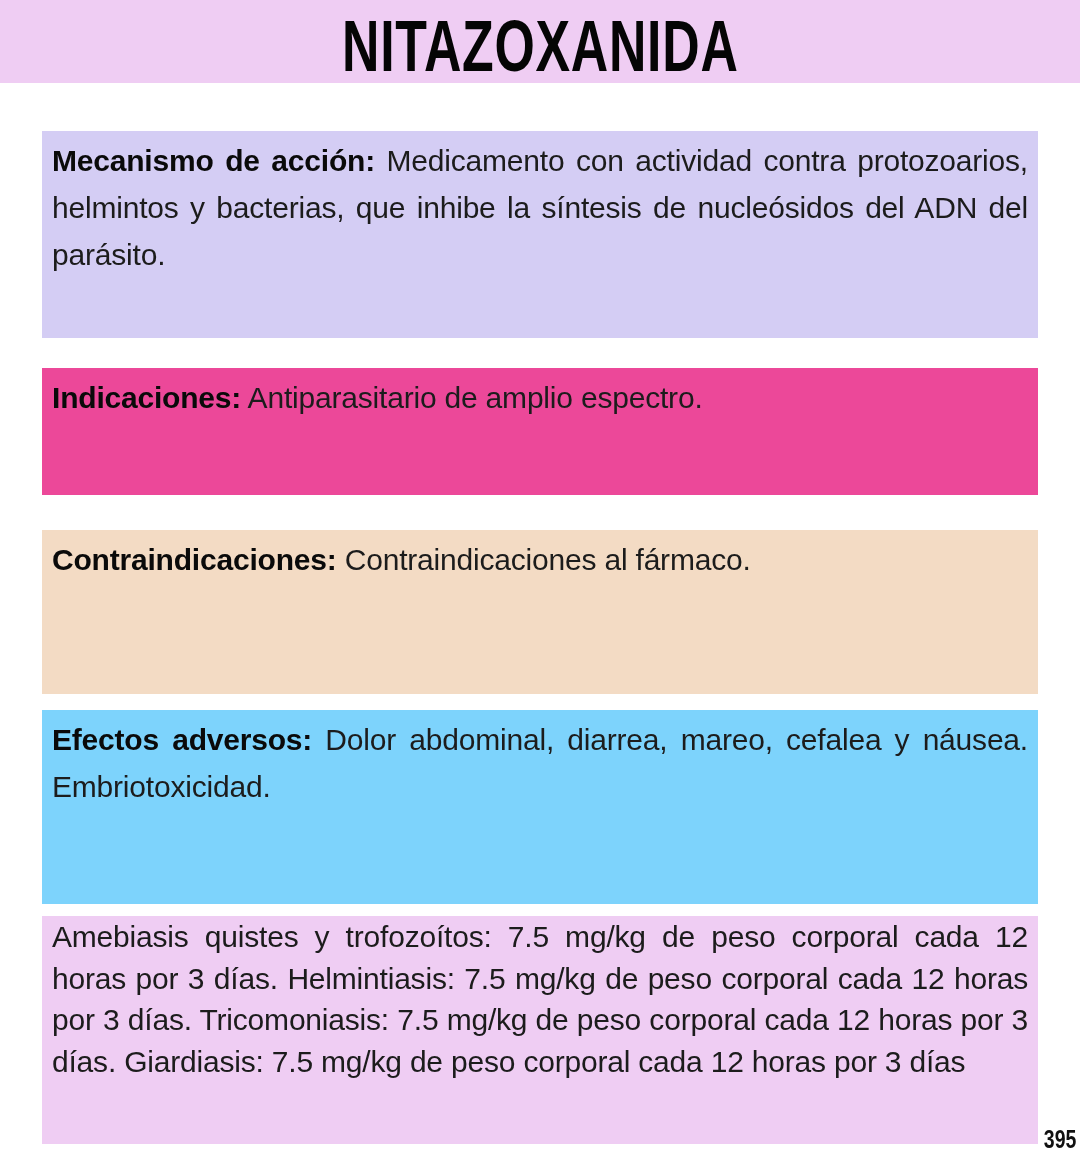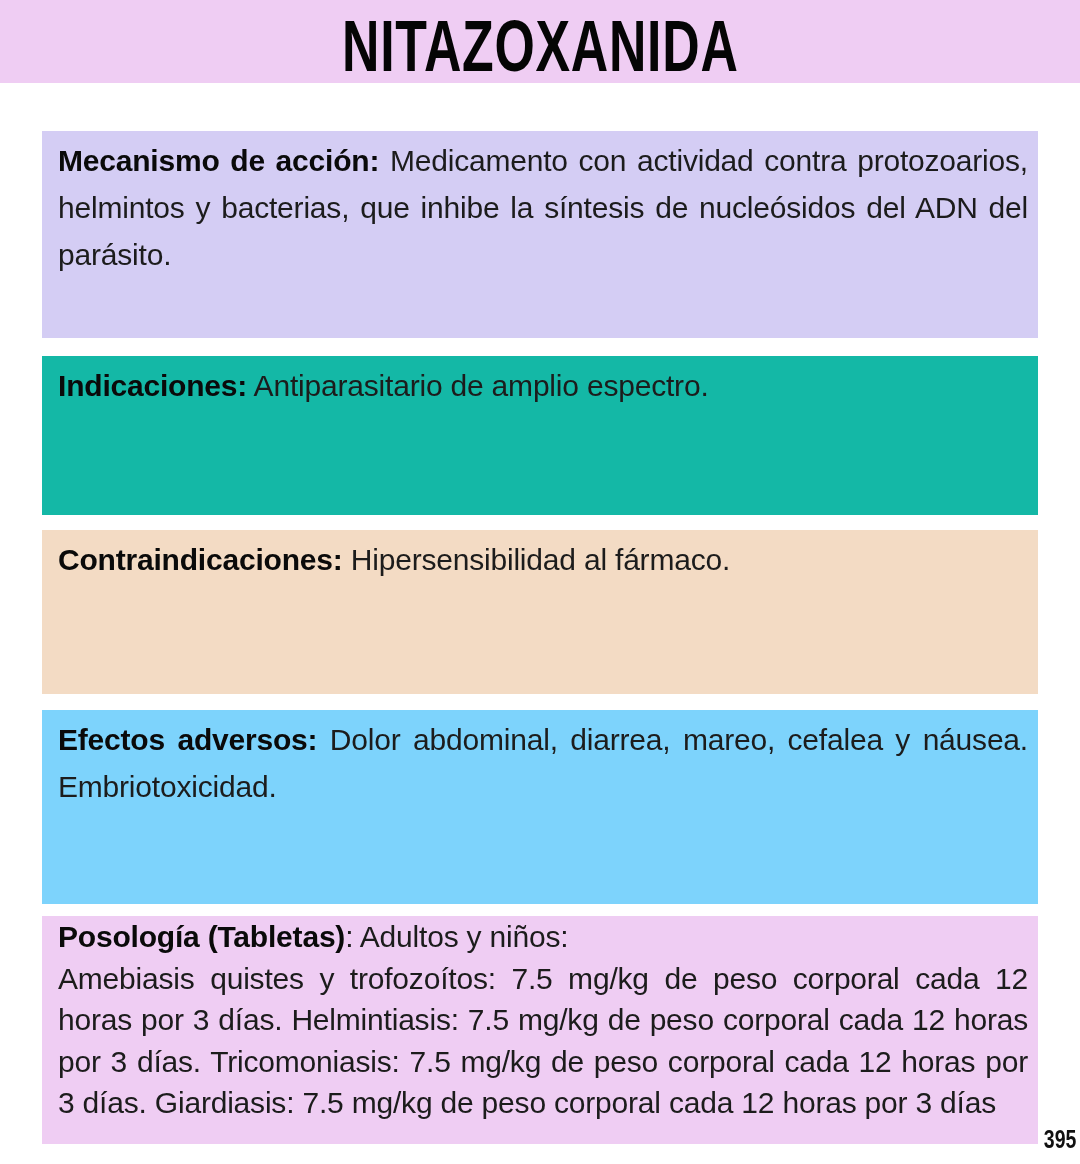--- a/index.html
+++ b/index.html
@@ -18,29 +18,29 @@
       font-family: "Liberation Sans", sans-serif;
       font-weight: 700; font-size: 72px; letter-spacing: 1px;
       color: #050505;
       transform: scaleX(0.72);
       line-height: 1;
       margin-top: 8px;
     }
     .box {
       position: absolute; left: 42px; width: 996px;
       box-sizing: border-box;
-      padding: 6px 10px 0 16px;
+      padding: 6px 10px 0 10px;
       font-size: 30px; line-height: 47px;
       text-align: justify;
       letter-spacing: -0.2px;
     }
     .box .label { font-weight: 700; color: #0a0a0a; }
     .box .text { color: #1c1c1c; }
     #b-mecanismo { top: 131px; height: 207px; background: #d4cdf4; }
-    #b-indicaciones { top: 356px; height: 159px; background: #14b8a6; }
+    #b-indicaciones { top: 368px; height: 127px; background: #ec4899; }
     #b-contra { top: 530px; height: 164px; background: #f3dbc4; }
     #b-efectos { top: 710px; height: 194px; background: #7dd3fc; }
     #b-posologia { top: 916px; height: 228px; background: #efcdf3; line-height: 41.5px; padding-top: 0; }
     #b-posologia .line1 { display: block; }
     .pagenum {
       position: absolute; right: 4px; top: 1124px;
       font-weight: 700; font-size: 26px; color: #111;
       transform: scaleX(0.75); transform-origin: right;
     }
   </style>
@@ -53,25 +53,24 @@
 
 <div class="box" id="b-mecanismo">
   <span class="label">Mecanismo de acción:</span><span class="text"> Medicamento con actividad contra protozoarios, helmintos y bacterias, que inhibe la síntesis de nucleósidos del ADN del parásito.</span>
 </div>
 
 <div class="box" id="b-indicaciones">
   <span class="label">Indicaciones:</span><span class="text">  Antiparasitario de amplio espectro.</span>
 </div>
 
 <div class="box" id="b-contra">
-  <span class="label">Contraindicaciones:</span><span class="text"> Hipersensibilidad al fármaco.</span>
+  <span class="label">Contraindicaciones:</span><span class="text"> Contraindicaciones al fármaco.</span>
 </div>
 
 <div class="box" id="b-efectos">
   <span class="label">Efectos adversos:</span><span class="text"> Dolor abdominal, diarrea, mareo, cefalea y náusea. Embriotoxicidad.</span>
 </div>
 
 <div class="box" id="b-posologia">
-  <span class="line1"><span class="label">Posología (Tabletas)</span><span class="text">:  Adultos y niños:</span></span>
   <span class="text">Amebiasis quistes y trofozoítos: 7.5 mg/kg de peso corporal cada 12 horas por 3 días. Helmintiasis: 7.5 mg/kg de peso corporal cada 12 horas por 3 días. Tricomoniasis: 7.5 mg/kg de peso corporal cada 12 horas por 3 días. Giardiasis: 7.5 mg/kg de peso corporal cada 12 horas por 3 días</span>
 </div>
 
 <div class="pagenum">395</div>
 
 </body></html>

